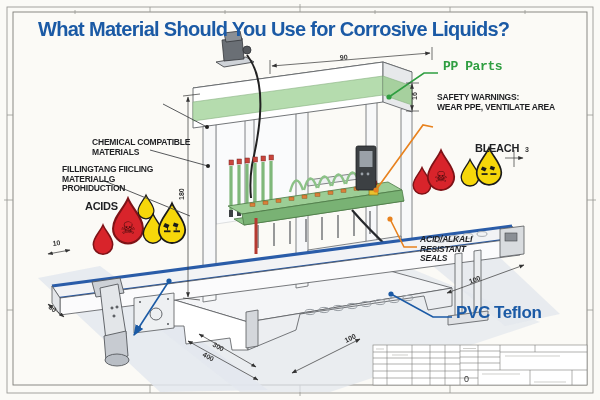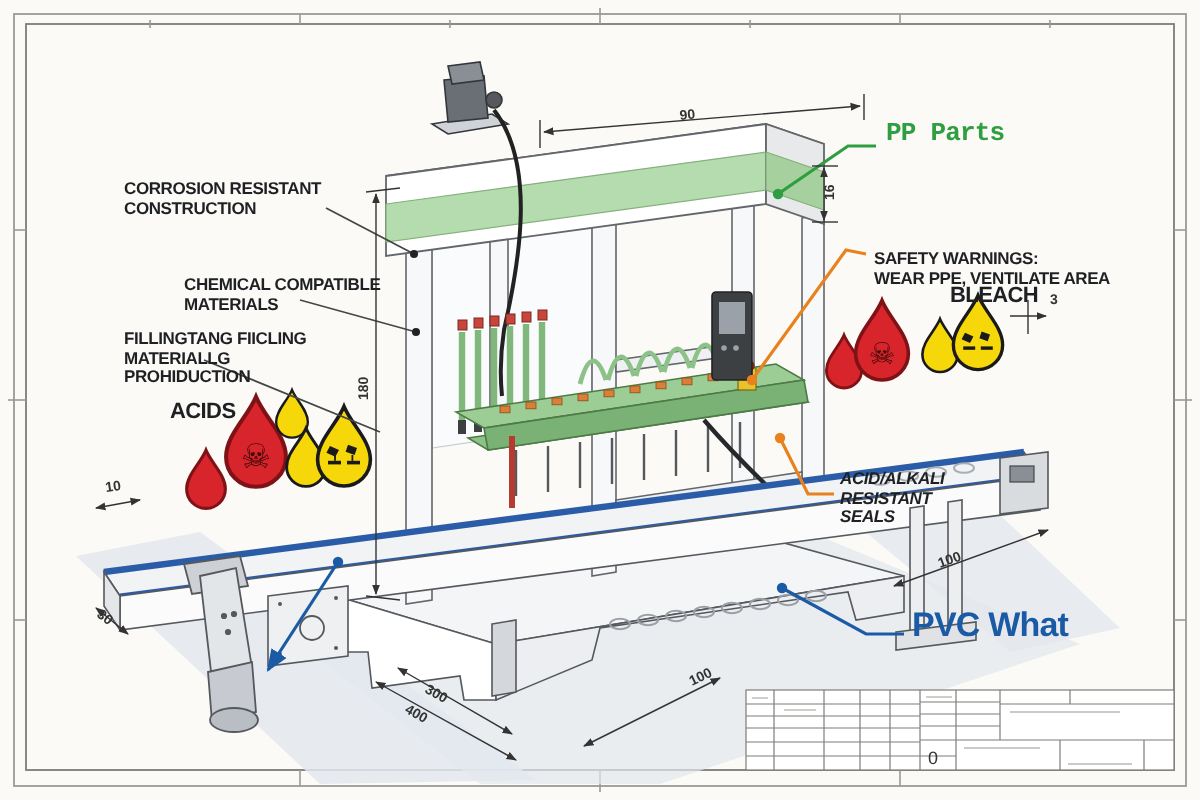--- a/index.html
+++ b/index.html
@@ -362,31 +362,30 @@
           <line x1="482" y1="374" x2="520" y2="374"></line>
       <line x1="505" y1="356" x2="560" y2="356"></line>
           <line x1="534" y1="382" x2="566" y2="382"></line>
       <line x1="376" y1="349" x2="384" y2="349"></line>
           <line x1="392" y1="355" x2="408" y2="355"></line>
     </g>
     <text class="rev" x="464" y="382" stroke="none" fill="#333">0</text>
   </g>
 </svg>
 
-
-  <div class="lbl small" style="left:62px;top:90px;width:120px;">CORROSION RESISTANT
-CONSTRUCTION</div>
+  <div class="title">What Material Should You Use for Corrosive Liquids?</div>
+
   <div class="lbl small" style="left:60px;top:138px;width:120px;margin-left:32px;">CHEMICAL COMPATIBLE
 MATERIALS</div>
   <div class="lbl small" style="left:22px;top:165px;width:116px;margin-left:40px;">FILLINGTANG FIICLING
 MATERIALLG
 PROHIDUCTION</div>
   <div class="lbl med" style="left:85px;top:200px;">ACIDS</div>
   <div class="lbl med" style="left:443px;top:142px;padding-left:32px;">BLEACH</div>
 
   <div class="lbl pp" style="left:443px;top:60px;">PP Parts</div>
-  <div class="lbl small" style="left:437px;top:93px;width:150px;margin-top:32px;">SAFETY WARNINGS:
+  <div class="lbl small" style="left:437px;top:93px;width:150px;">SAFETY WARNINGS:
 WEAR PPE, VENTILATE AREA</div>
   <div class="lbl small" style="left:420px;top:235px;width:80px;font-style:italic;">ACID/ALKALI
 RESISTANT
 SEALS</div>
-  <div class="lbl pvc" style="left:456px;top:303px;">PVC What</div>
+  <div class="lbl pvc" style="left:456px;top:303px;">PVC Teflon</div>
 </div>
 
 </body></html>

